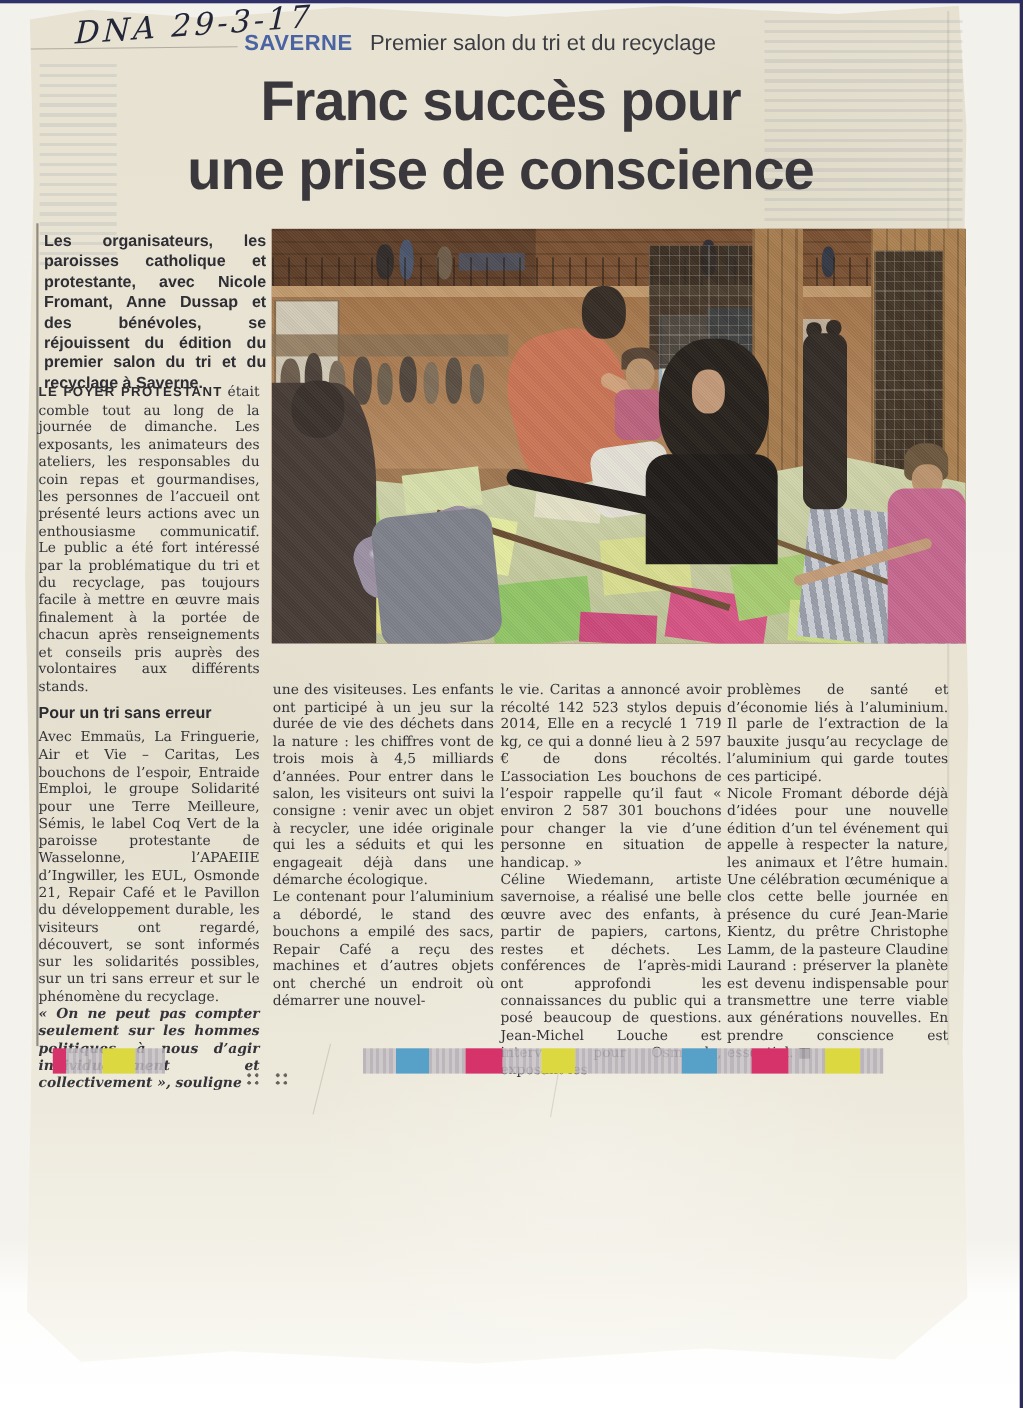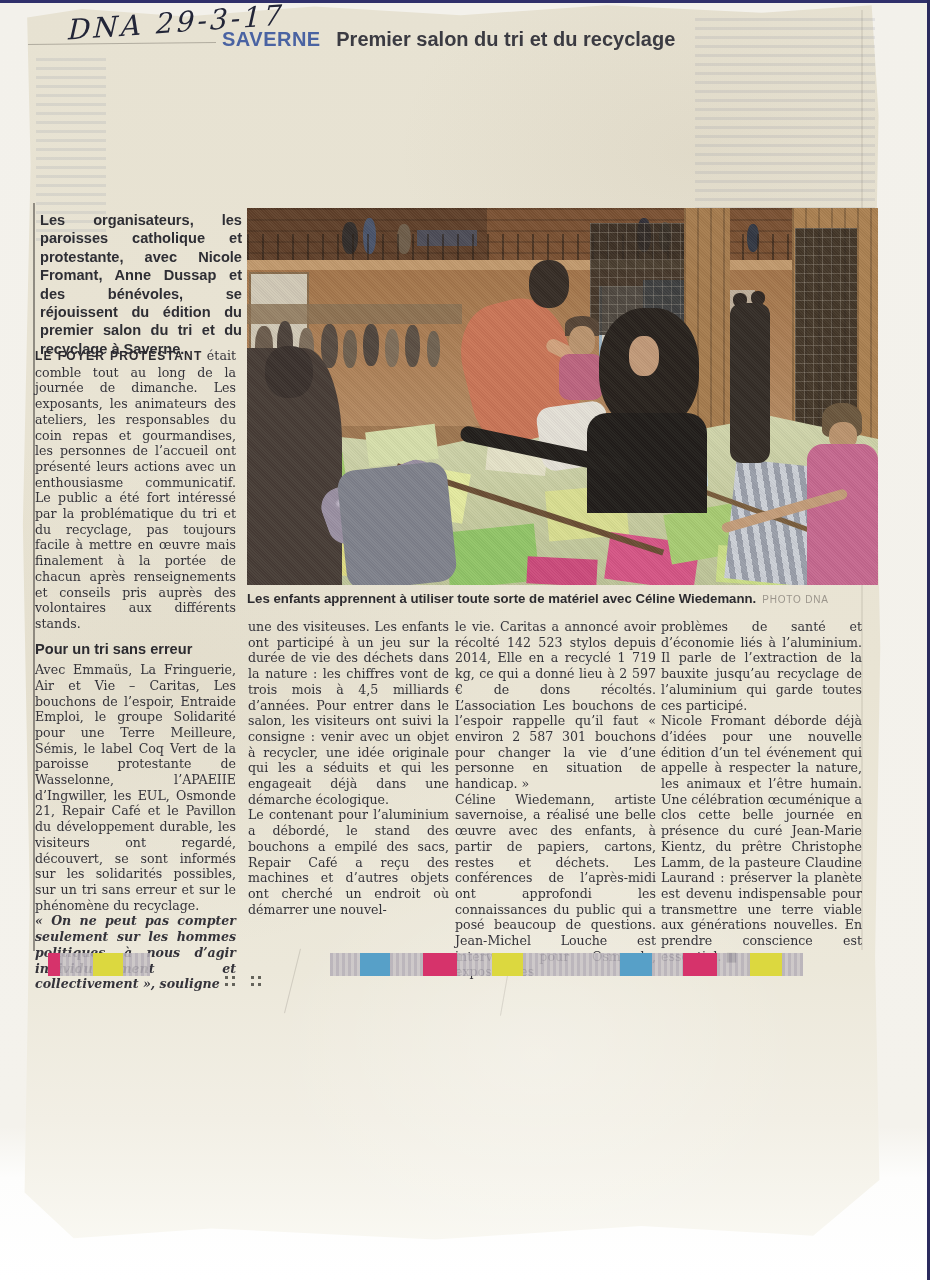--- a/index.html
+++ b/index.html
@@ -25,21 +25,21 @@
   .ghost{background:repeating-linear-gradient(180deg,rgba(104,112,142,.16) 0 3px,transparent 3px 9px);
          filter:blur(.7px);opacity:.8;}
   .crease{background:rgba(96,90,82,.4);}
   
   #handwriting{left:68px;top:6px;font-family:"DejaVu Serif",serif;font-style:italic;
     font-size:28px;color:#232638;letter-spacing:3px;transform:rotate(-4deg) skewX(-6deg);
     font-weight:400;}
   
   #kicker{left:222px;top:28px;font-family:"Liberation Sans",sans-serif;font-size:20px;white-space:nowrap;}
   #kicker .section{font-weight:bold;color:var(--kicker-blue,#4a63a2);letter-spacing:.5px;}
-  #kicker .title{color:#3b3b42;margin-left:10px;font-weight:700;}
+  #kicker .title{color:#3b3b42;margin-left:10px;font-weight:400;}
   
   #headline{left:60px;top:60px;width:790px;text-align:center;
     font-family:"Liberation Sans",sans-serif;font-weight:bold;color:var(--headline-ink,#3a383c);
     font-size:51px;line-height:63px;letter-spacing:-1px;}
   
   #standfirst{left:40px;top:211px;width:202px;font-family:"Liberation Sans",sans-serif;
     font-weight:bold;font-size:14.6px;line-height:18.4px;color:#2e2e34;text-align:justify;}
   
   .bodycol{width:201px;font-size:12.6px;line-height:15.7px;color:var(--body-ink,#34333a);
     text-align:justify;font-family:"DejaVu Serif",serif;}
@@ -97,20 +97,24 @@
   <div class="ab crease" style="left:505px;top:958px;width:1px;height:58px;transform:rotate(10deg);opacity:.4;"></div>
   <div class="ab crease" style="left:861px;top:10px;width:2px;height:940px;opacity:.28;"></div>
 
   <div id="handwriting" class="ab">DNA 29-3-17</div>
 
   <div id="kicker" class="ab">
     <span class="section">SAVERNE</span>
     <span class="title">Premier salon du tri et du recyclage</span>
   </div>
 
+  <div id="headline" class="ab">
+    <div>Franc succès pour</div>
+    <div>une prise de conscience</div>
+  </div>
 
   <div id="standfirst" class="ab">Les organisateurs, les paroisses catholique et protestante, avec Nicole Fromant, Anne Dussap et des bénévoles, se réjouissent du édition du premier salon du tri et du recyclage à Saverne.</div>
 
   <div id="photo" class="ab">
 
     <div class="ab plank-h" style="left:0;top:0;width:631px;height:52px;background-color:#7d4e2b;"></div>
     <div class="ab" style="left:0;top:0;width:240px;height:52px;background:rgba(42,28,16,.35);"></div>
     <div class="ab blob" style="left:95px;top:14px;width:16px;height:32px;background:#2e2824;"></div>
     <div class="ab blob" style="left:116px;top:10px;width:13px;height:36px;background:#46526b;"></div>
     <div class="ab blob" style="left:150px;top:16px;width:14px;height:30px;background:#6e5b44;"></div>
@@ -201,23 +205,20 @@
     <div class="ab blob" style="left:486px;top:85px;width:14px;height:14px;background:#2c231c;"></div>
     <div class="ab blob" style="left:504px;top:83px;width:14px;height:14px;background:#2c231c;"></div>
     <div class="ab" style="left:483px;top:95px;width:40px;height:160px;background:#2f2720;border-radius:12px;"></div>
 
     <div class="ab" style="left:575px;top:195px;width:40px;height:34px;background:#6b5437;border-radius:45% 45% 20% 20%;"></div>
     <div class="ab blob" style="left:582px;top:214px;width:28px;height:28px;background:#c09468;"></div>
     <div class="ab" style="left:560px;top:236px;width:71px;height:141px;background:#cf6490;border-radius:16px 16px 0 0;"></div>
     <div class="ab" style="left:470px;top:280px;width:130px;height:10px;background:#c99d74;transform:rotate(-16deg);transform-origin:right;border-radius:6px;"></div>
   </div>
 
-  <div id="captionrow" class="ab">
-    <span class="cap">Les enfants apprennent à utiliser toute sorte de matériel avec Céline Wiedemann.</span><span class="credit">PHOTO DNA</span>
-  </div>
 
   <div class="ab bodycol" style="left:35px;top:348px;">
     <p><span class="lead-in">LE FOYER PROTESTANT</span><span> était comble tout au long de la journée de dimanche. Les exposants, les animateurs des ateliers, les responsables du coin repas et gourmandises, les personnes de l’accueil ont présenté leurs actions avec un enthousiasme communicatif. Le public a été fort intéressé par la problématique du tri et du recyclage, pas toujours facile à mettre en œuvre mais finalement à la portée de chacun après renseignements et conseils pris auprès des volontaires aux différents stands.</span></p>
     <div class="subhead">Pour un tri sans erreur</div>
     <p>Avec Emmaüs, La Fringuerie, Air et Vie – Caritas, Les bouchons de l’espoir, Entraide Emploi, le groupe Solidarité pour une Terre Meilleure, Sémis, le label Coq Vert de la paroisse protestante de Wasselonne, l’APAEIIE d’Ingwiller, les EUL, Osmonde 21, Repair Café et le Pavillon du développement durable, les visiteurs ont regardé, découvert, se sont informés sur les solidarités possibles, sur un tri sans erreur et sur le phénomène du recyclage.</p>
     <p class="quote">« On ne peut pas compter seulement sur les hommes politiques, à nous d’agir individuellement et collectivement », souligne</p>
   </div>
 
   <div class="ab bodycol" style="left:248px;top:619px;">
     <p>une des visiteuses. Les enfants ont participé à un jeu sur la durée de vie des déchets dans la nature : les chiffres vont de trois mois à 4,5 milliards d’années. Pour entrer dans le salon, les visiteurs ont suivi la consigne : venir avec un objet à recycler, une idée originale qui les a séduits et qui les engageait déjà dans une démarche écologique.</p>

